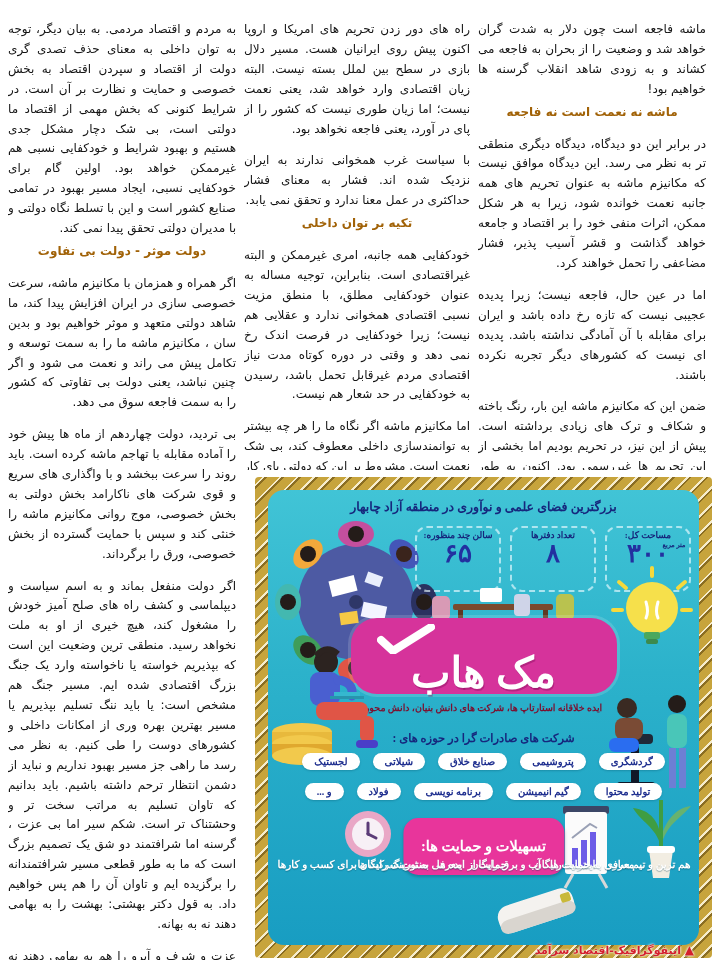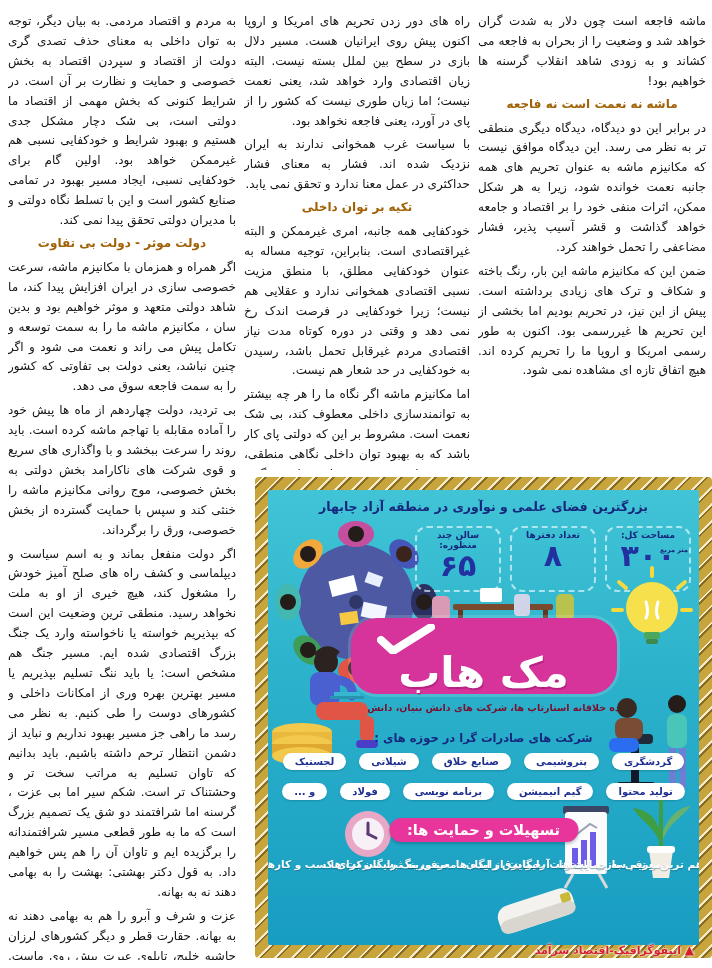--- a/index.html
+++ b/index.html
@@ -1,39 +1,39 @@
 <!DOCTYPE html>
 <html lang="fa" dir="rtl"><head>
 <meta charset="utf-8">
 <style>
   html,body{margin:0;padding:0;background:#e8e8e8;}
   .page{position:relative;width:712px;height:968px;background:#ffffff;overflow:hidden;
         font-family:"DejaVu Sans",sans-serif;direction:rtl;}
   
   .col{position:absolute;top:8px;font-size:12px;line-height:1.66;color:#141414;
        text-align:justify;text-justify:inter-word;overflow:hidden;}
-  .col p{margin:4px 0 2px 0;}
+  .col p{margin:12px 0 2px 0;}
   .col .h{font-weight:bold;text-align:center;margin:3px 0 3px 0;color:#a16207;}
   .col .continued{font-weight:bold;text-align:right;padding-left:40px;margin:2px 0 2px 0;color:#000;}
   #col-a{right:6px;width:228px;height:462px;}
   #col-b{right:242px;width:226px;height:462px;}
   #col-c{left:8px;width:228px;height:952px;}
   
   .infographic{position:absolute;left:255px;top:477px;width:457px;height:481px;
      background:repeating-linear-gradient(135deg,#c7a43c 0 5px,#f6eccb 5px 7px,#8a6d22 7px 9px,#c7a43c 9px 12px);
      border-radius:4px;}
-  .ig-inner{position:absolute;inset:13px;border-radius:2px;overflow:hidden;
-     background:linear-gradient(180deg,#41c4d6 0%,#2cb2cb 40%,#189dc2 100%);}
+  .ig-inner{position:absolute;inset:13px;border-radius:16px;overflow:hidden;
+     background:linear-gradient(180deg,#41c4d6 0%,#2cb2cb 40%,#189dc2 100%);font-family:Liberation Serif, serif;}
   .ig-title{position:absolute;top:9px;left:0;right:0;text-align:center;
      color:#16277d;font-weight:bold;font-size:12.5px;}
   .ig-stats{position:absolute;top:36px;right:8px;display:flex;flex-direction:row;gap:9px;direction:rtl;}
   .stat-box{width:86px;height:66px;border:2px dashed rgba(235,250,255,.65);border-radius:12px;
      text-align:center;padding-top:2px;box-sizing:border-box;}
   .stat-label{color:#16277d;font-weight:bold;font-size:9px;}
-  .stat-value{color:#2330a0;font-weight:bold;font-size:30px;line-height:1.05;}
+  .stat-value{color:#2330a0;font-weight:bold;font-size:26px;line-height:1.05;}
   .stat-unit{color:#16277d;font-size:6.5px;font-weight:bold;position:relative;top:-26px;right:-26px;}
   .ig-art{position:absolute;}
   
   .ig-logo{position:absolute;top:128px;left:50%;transform:translateX(-50%);
      width:266px;height:76px;background:#d6339b;border-radius:26px;
      display:flex;align-items:flex-end;justify-content:center;box-shadow:0 0 0 3px rgba(255,255,255,.15);}
   .ig-logo-text{color:#ffffff;font-weight:bold;font-size:42px;line-height:1;
      text-shadow:1px 2px 0 rgba(120,10,80,.35);}
   .ig-check{position:absolute;left:26px;top:6px;}
   .ig-tagline{position:absolute;top:212px;left:0;right:0;text-align:center;
@@ -41,21 +41,21 @@
   .ig-fields-title{position:absolute;top:241px;left:0;right:0;text-align:center;
      color:#16277d;font-weight:bold;font-size:11.5px;}
   .pill-row{position:absolute;left:12px;right:12px;display:flex;direction:rtl;
      justify-content:center;gap:13px;}
   #pill-row-1{top:263px;}
   #pill-row-2{top:293px;}
   .pill{background:#ffffff;color:#1f2f8f;font-weight:bold;font-size:10px;
      padding:3px 12px;border-radius:12px;white-space:nowrap;box-shadow:0 1px 2px rgba(0,60,80,.25);}
   .ig-supports-banner{position:absolute;top:328px;left:50%;transform:translateX(-50%);
      background:#e8359b;color:#fff;font-weight:bold;font-size:14.5px;
-     padding:4px 18px;border-radius:15px;white-space:nowrap;box-shadow:0 2px 3px rgba(0,60,80,.3);}
+     padding:20px 18px;border-radius:15px;white-space:nowrap;box-shadow:0 2px 3px rgba(0,60,80,.3);}
   .supports-grid{position:absolute;top:368px;right:8px;left:8px;display:grid;
      grid-template-columns:27% 40% 33%;direction:rtl;}
   .support-col{display:flex;flex-direction:row;gap:9px;justify-content:center;}
   .support-col div{color:#ffffff;font-weight:bold;font-size:10.5px;white-space:nowrap;
      text-shadow:0 1px 1px rgba(0,60,80,.4);}
   #supports-right{text-align:right;padding-right:2px;}
   #supports-mid{text-align:center;}
   #supports-left{text-align:left;padding-left:4px;}
   .ig-credit{position:absolute;bottom:1px;right:18px;color:#d41f2c;font-weight:bold;
      font-size:11px;text-shadow:0 0 2px #fff,0 0 3px #fff;}
@@ -63,20 +63,21 @@
 </style>
 </head>
 <body>
 
 <div class="page">
 
   <div class="col" id="col-a">
     <p>ماشه فاجعه است چون دلار به شدت گران خواهد شد و وضعیت را از بحران به فاجعه می کشاند و به زودی شاهد انقلاب گرسنه ها خواهیم بود!</p>
     <p class="h">ماشه نه نعمت است نه فاجعه</p>
     <p>در برابر این دو دیدگاه، دیدگاه دیگری منطقی تر به نظر می رسد. این دیدگاه موافق نیست که مکانیزم ماشه به عنوان تحریم های همه جانبه نعمت خوانده شود، زیرا به هر شکل ممکن، اثرات منفی خود را بر اقتصاد و جامعه خواهد گذاشت و قشر آسیب پذیر، فشار مضاعفی را تحمل خواهند کرد.</p>
+    <p>اما در عین حال، فاجعه نیست؛ زیرا پدیده عجیبی نیست که تازه رخ داده باشد و ایران برای مقابله با آن آمادگی نداشته باشد. پدیده ای نیست که کشورهای دیگر تجربه نکرده باشند.</p>
     <p>ضمن این که مکانیزم ماشه این بار، رنگ باخته و شکاف و ترک های زیادی برداشته است. پیش از این نیز، در تحریم بودیم اما بخشی از این تحریم ها غیررسمی بود. اکنون به طور رسمی امریکا و اروپا ما را تحریم کرده اند. هیچ اتفاق تازه ای مشاهده نمی شود.</p>
 
   </div>
 
   <div class="col" id="col-b">
     <p>راه های دور زدن تحریم های امریکا و اروپا اکنون پیش روی ایرانیان هست. مسیر دلال بازی در سطح بین لملل بسته نیست. البته زیان اقتصادی وارد خواهد شد، یعنی نعمت نیست؛ اما زیان طوری نیست که کشور را از پای در آورد، یعنی فاجعه نخواهد بود.</p>
     <p>با سیاست غرب همخوانی ندارند به ایران نزدیک شده اند. فشار به معنای فشار حداکثری در عمل معنا ندارد و تحقق نمی یابد.</p>
     <p class="h">تکیه بر توان داخلی</p>
     <p>خودکفایی همه جانبه، امری غیرممکن و البته غیراقتصادی است. بنابراین، توجیه مساله به عنوان خودکفایی مطلق، با منطق مزیت نسبی اقتصادی همخوانی ندارد و عقلایی هم نیست؛ زیرا خودکفایی در فرصت اندک رخ نمی دهد و وقتی در دوره کوتاه مدت نیاز اقتصادی مردم غیرقابل تحمل باشد، رسیدن به خودکفایی در حد شعار هم نیست.</p>
     <p>اما مکانیزم ماشه اگر نگاه ما را هر چه بیشتر به توانمندسازی داخلی معطوف کند، بی شک نعمت است. مشروط بر این که دولتی پای کار باشد که به بهبود توان داخلی نگاهی منطقی، قوی و برنامه ریزی شده داشته باشد, وگرنه با شعار و سخنرانی، کاری پیش نمی رود.</p>

